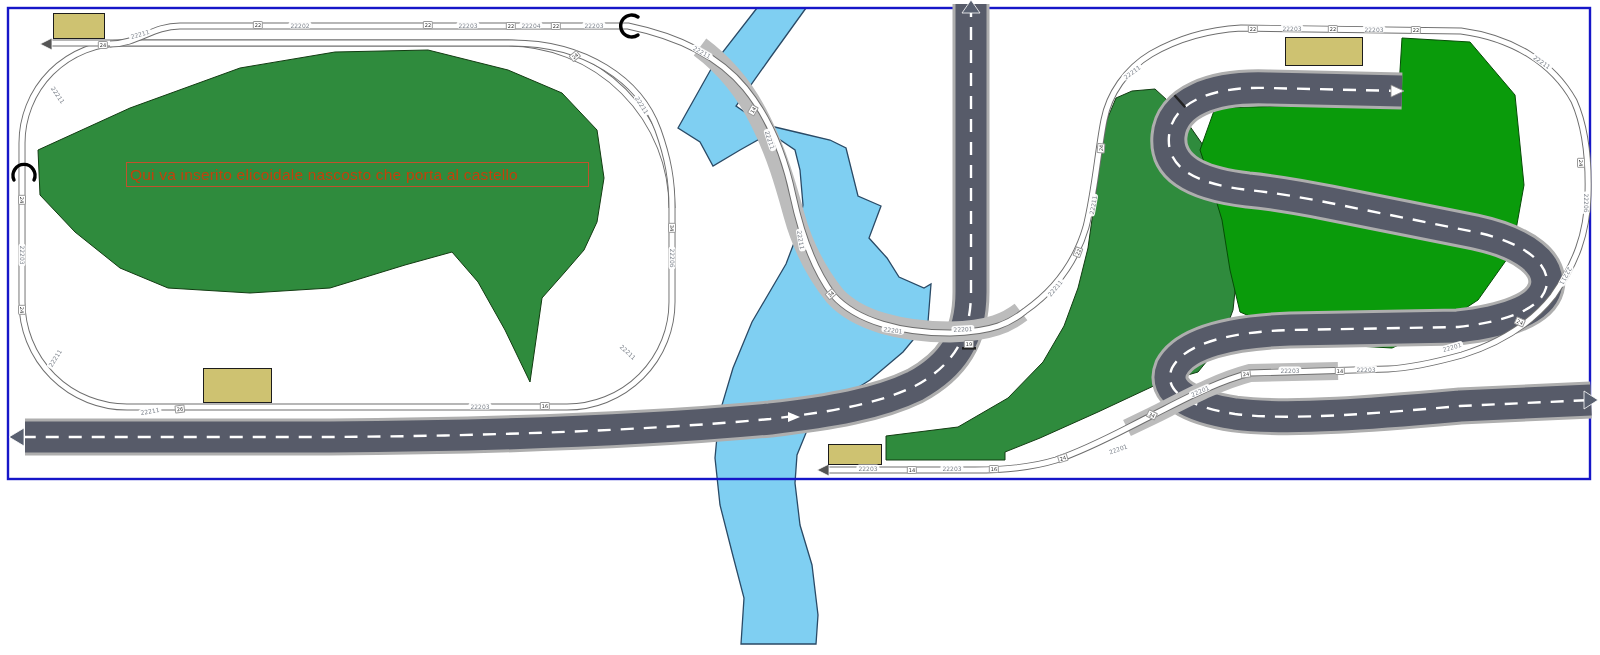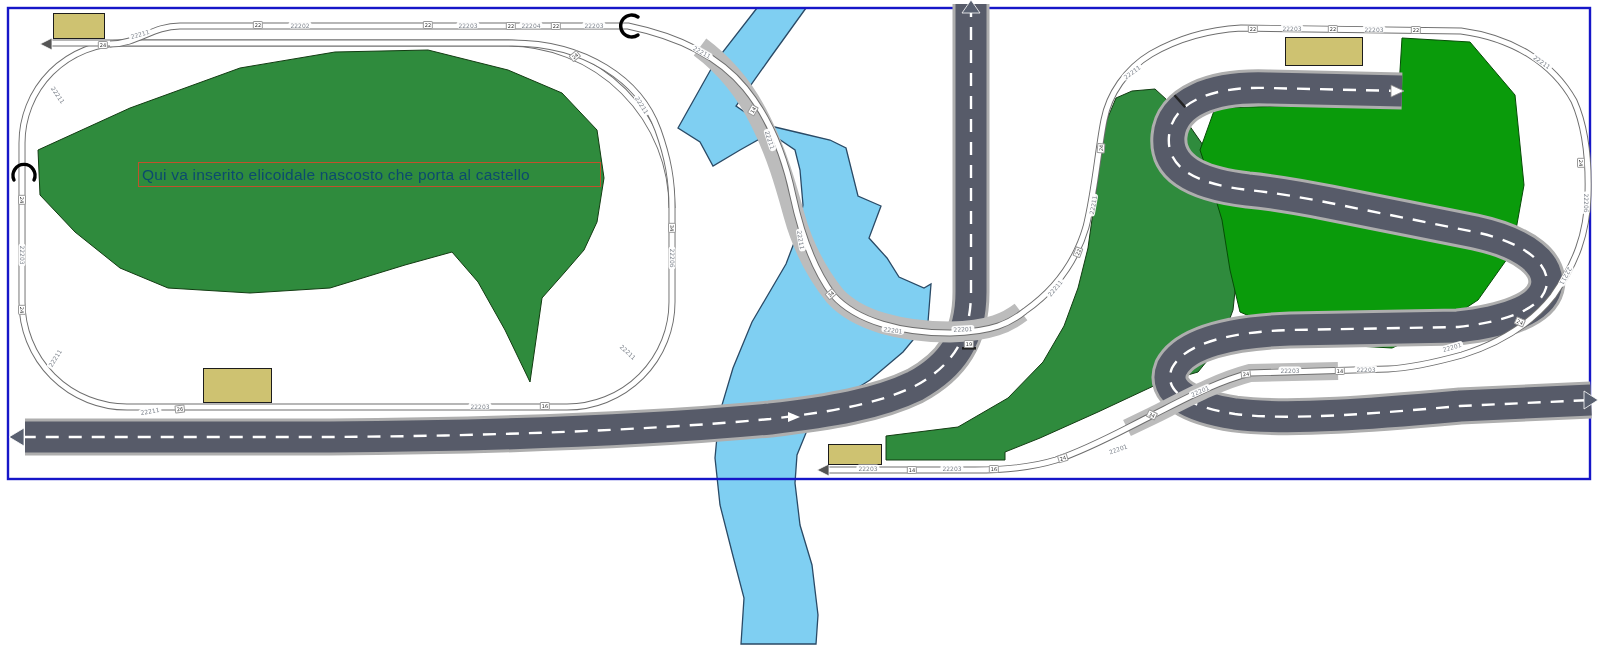--- a/index.html
+++ b/index.html
@@ -6,23 +6,23 @@
   #stage{position:relative;width:1600px;height:655px;background:#fff;overflow:hidden;
          font-family:"Liberation Sans",sans-serif;}
   #plan{position:absolute;left:0;top:0;}
   .tlabel{position:absolute;font:6px "DejaVu Sans",sans-serif;color:#7d838c;
           background:rgba(255,255,255,.95);padding:0 2px;line-height:7px;border-radius:3px;
           white-space:nowrap;transform:translate(-50%,-50%) rotate(var(--r,0deg));z-index:30;}
   .joint{position:absolute;font:5px "DejaVu Sans",sans-serif;color:#333;background:#fff;
          border:0.5px solid #9a9a9a;padding:0 1px;line-height:6px;border-radius:1px;
          white-space:nowrap;transform:translate(-50%,-50%) rotate(var(--r,0deg));z-index:31;}
   .building{position:absolute;background:#cec271;border:1.2px solid #1c1c1c;z-index:25;}
-  #annotation{position:absolute;left:138px;top:162px;width:458px;height:23px;
+  #annotation{position:absolute;left:126px;top:162px;width:458px;height:23px;
               border:1px solid #c0512c;display:flex;align-items:center;padding-left:3px;
-              font-size:15.5px;letter-spacing:0.2px;color:#0c4a6e;z-index:40;background:transparent;text-align:right;}
+              font-size:15.5px;letter-spacing:0.2px;color:#c2410c;z-index:40;background:transparent;text-align:right;}
   .road-edge{fill:none;stroke:#aeaeae;stroke-width:37;stroke-linejoin:round;stroke-linecap:butt;}
   .road-asphalt{fill:none;stroke:#575b69;stroke-width:31;stroke-linejoin:round;stroke-linecap:butt;}
   .road-dash{fill:none;stroke:#ffffff;stroke-width:2.4;stroke-dasharray:13 10;stroke-linecap:butt;}
   .ballast{fill:none;stroke:#bcbcbc;stroke-width:21;stroke-linecap:butt;}
   .ballast2{fill:none;stroke:#bcbcbc;stroke-width:18;stroke-linecap:butt;}
   .rail-outer{fill:none;stroke:#6e6e6e;stroke-width:7;}
   .rail-inner{fill:none;stroke:#ffffff;stroke-width:5.1;}
   .portal{fill:none;stroke:#000;stroke-width:3.4;stroke-linecap:round;}
 </style>
 </head>

